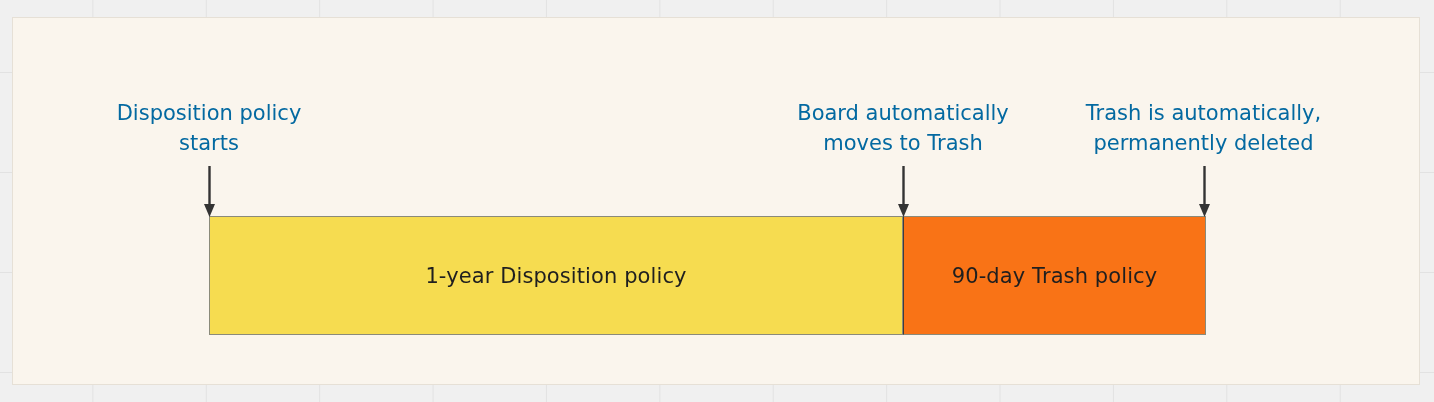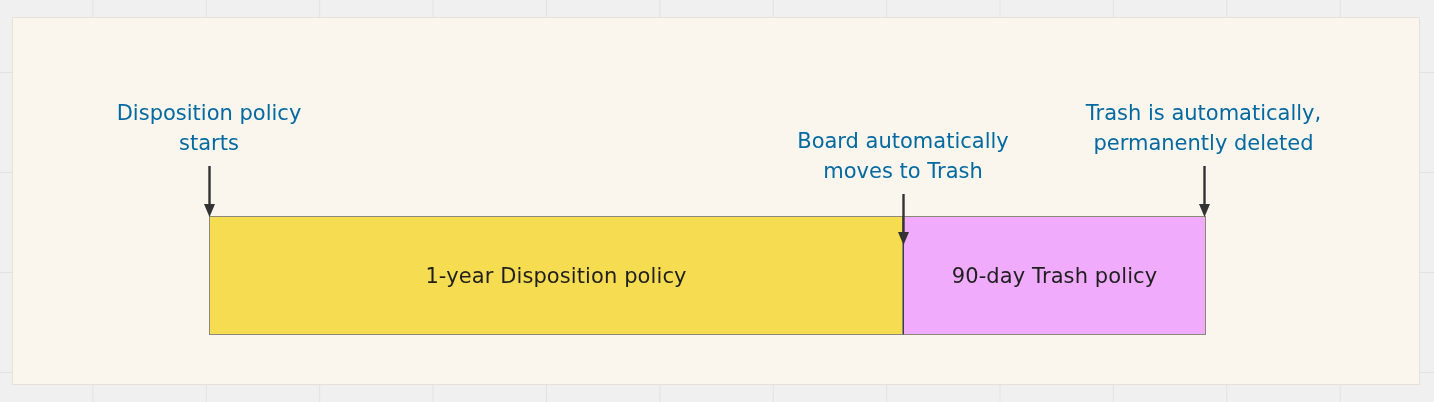--- a/index.html
+++ b/index.html
@@ -53,21 +53,21 @@
     justify-content: center;
   }
   #bar-disposition {
     left: 196px;
     width: 694px;
     background: #f6dc50;
   }
   #bar-trash {
     left: 890px;
     width: 303px;
-    background: #f0abfc;
+    background: #f97316;
     border-left: 1px solid #3d3d3d;
   }
   .bar-label {
     font-size: 21px;
     color: #1f1f1f;
     letter-spacing: 0.1px;
     white-space: nowrap;
   }
 
   
@@ -82,21 +82,21 @@
     white-space: pre-line;
   }
   .arrow {
     position: absolute;
     top: 0;
     width: 13px;
   }
 
   #ann-start      { left: 61px;   top: 80px;  width: 270px; }
   #ann-start .arrow   { left: 128.5px; top: 68px; }
-  #ann-trash      { left: 753px;  top: 80px;  width: 274px; margin-top: 28px; }
+  #ann-trash      { left: 753px;  top: 80px;  width: 274px; }
   #ann-trash .arrow   { left: 130.5px; top: 68px; }
   #ann-deleted    { left: 1042px; top: 80px;  width: 297px; }
   #ann-deleted .arrow { left: 142.5px; top: 68px; }
 </style>
 </head>
 <body>
 
 <div id="canvas"></div>
 
 <div id="panel">

